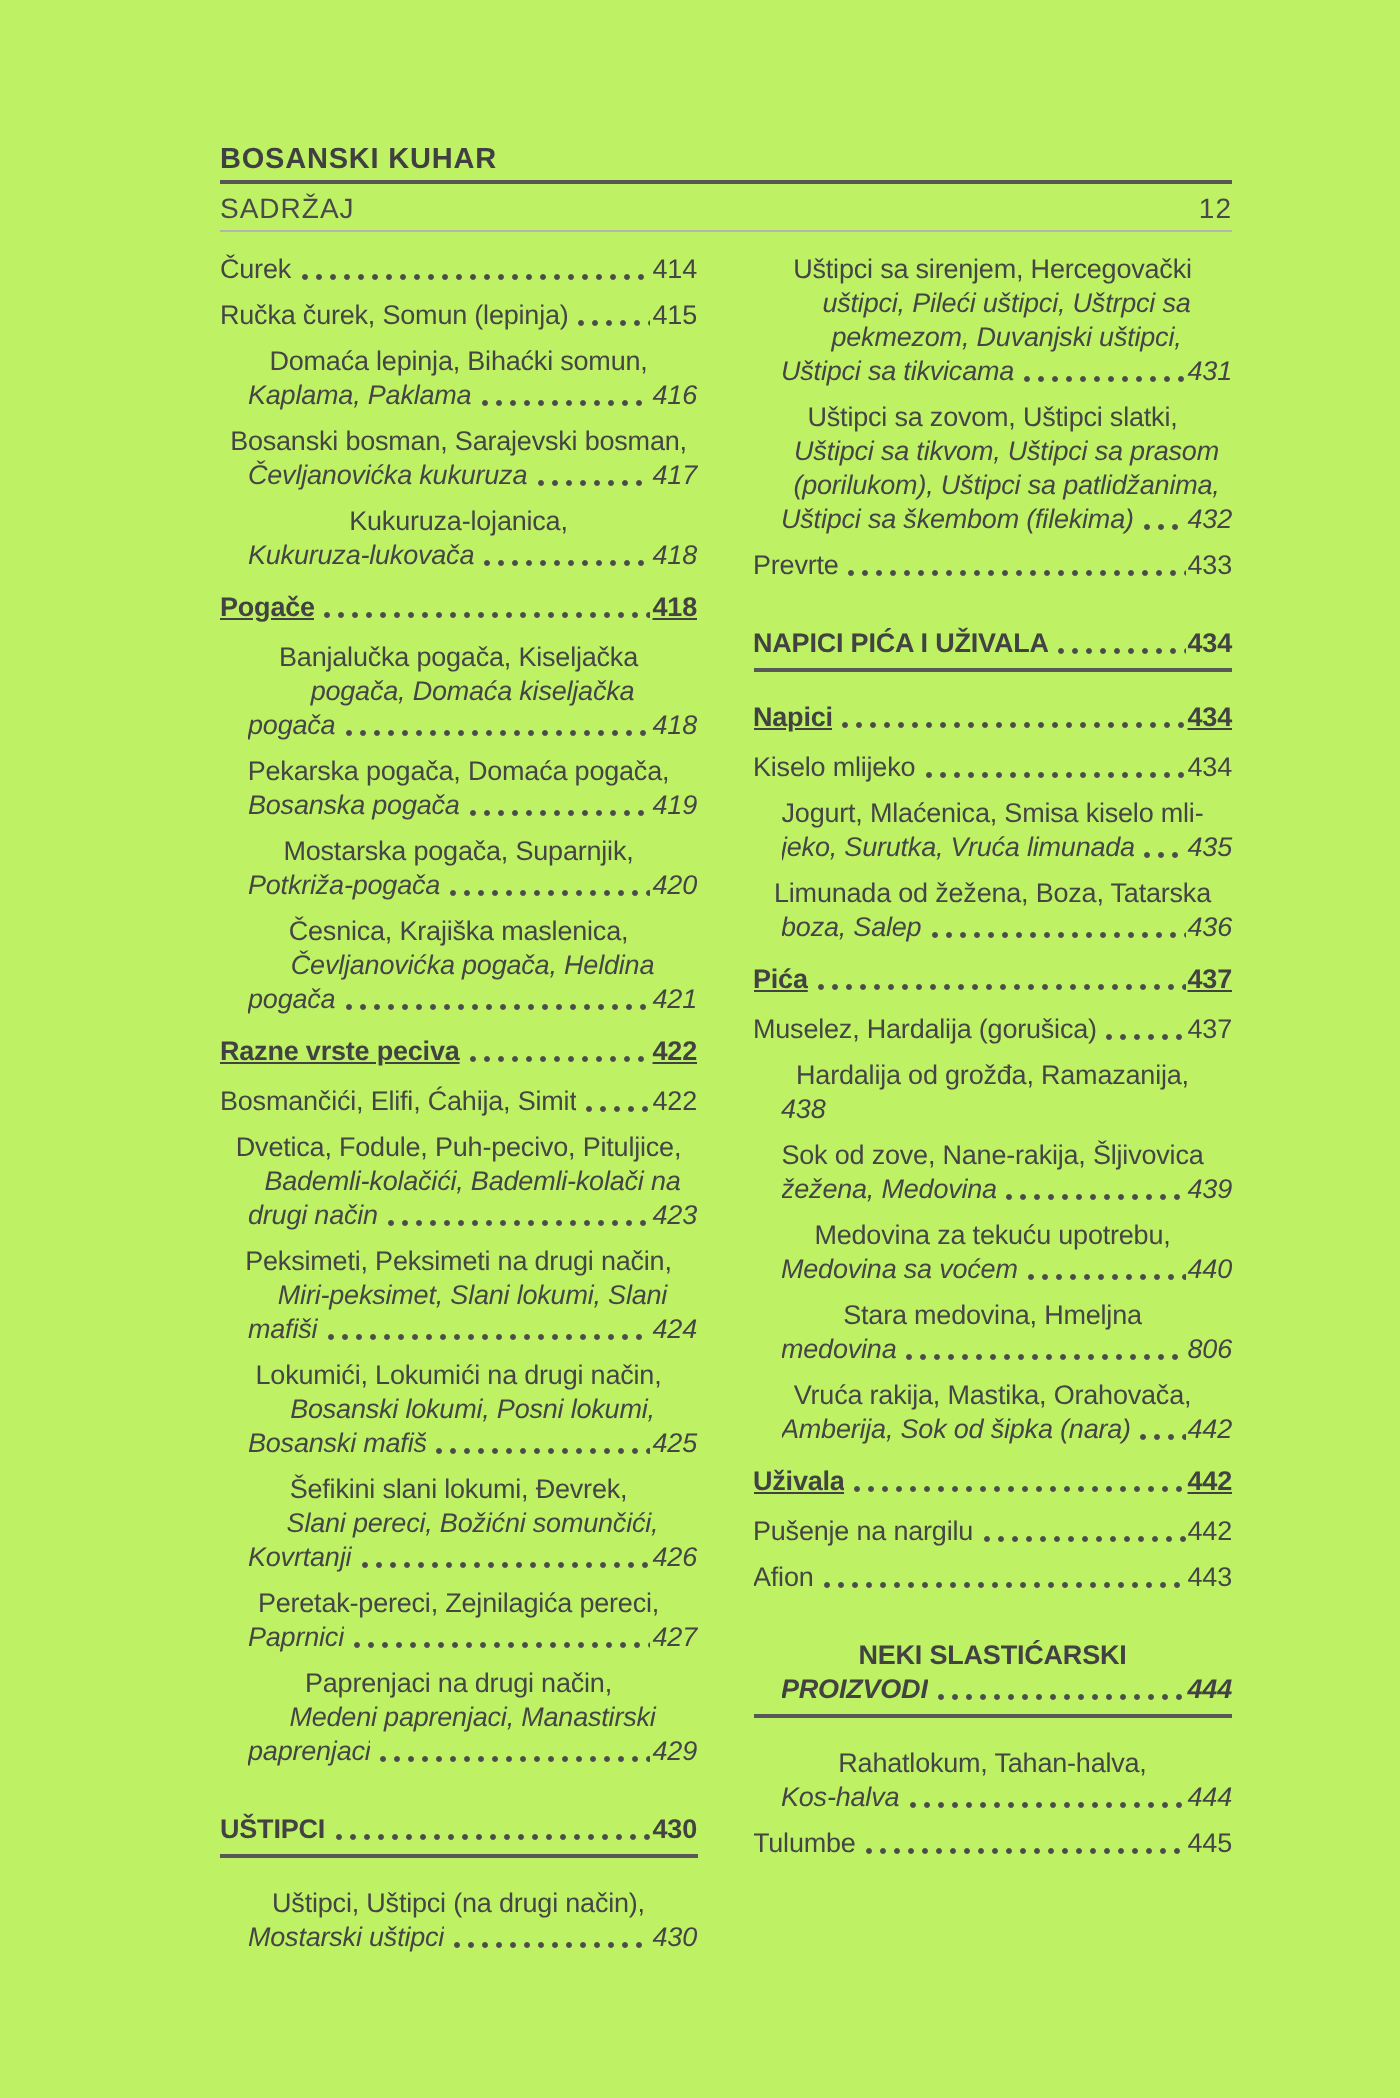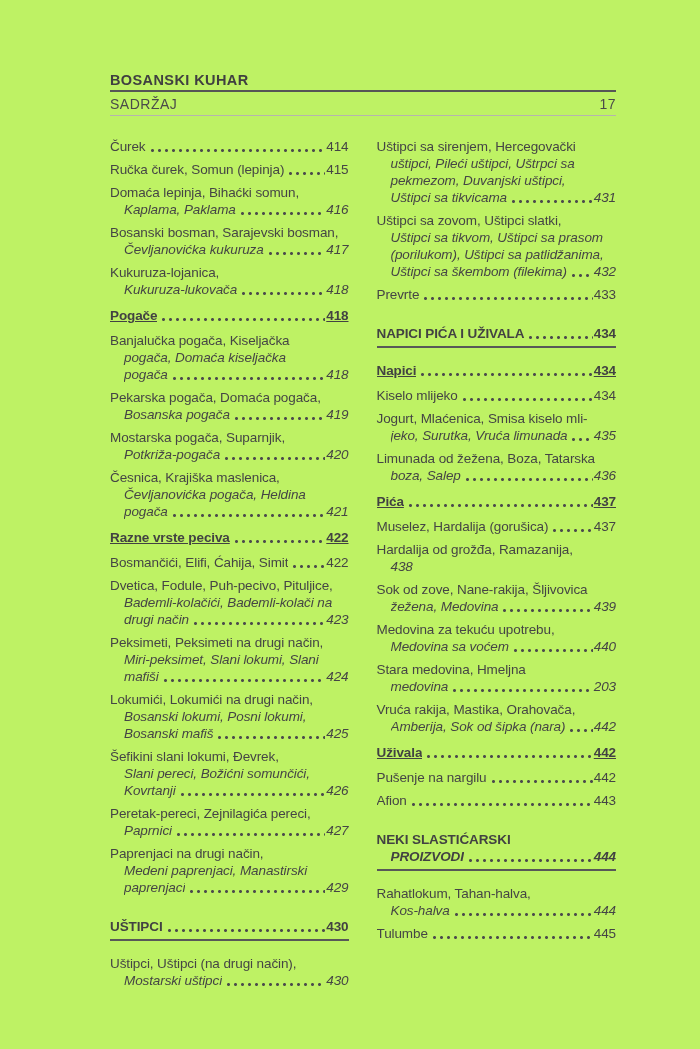--- a/index.html
+++ b/index.html
@@ -14,21 +14,21 @@
   }
   .page { position: absolute; inset: 0; background: #bef264; }
   .content { position: absolute; left: 110px; top: 72px; width: 506px; }
 
   .book-title { font-weight: bold; font-size: 14.5px; letter-spacing: .4px; color: #404040; }
   .rule-strong { border: none; border-top: 2px solid #565656; margin: 2px 0 0 0; }
   .toc-head-row { display: flex; justify-content: space-between; align-items: flex-start;
                   font-size: 14px; letter-spacing: .5px; margin-top: 4px; color: #4a4a4a; }
   .rule-faint { border: none; border-top: 1px solid #b6b4ae; margin: 3px 0 0 0; }
 
-  .columns { display: flex; gap: 28px; margin-top: 22px; align-items: flex-start; }
+  .columns { display: flex; gap: 28px; margin-top: 10px; align-items: flex-start; text-align: center; }
   .col { width: 241px; }
   .col-right { width: 242px; }
 
   .entry { font-size: 13.5px; line-height: 17px; letter-spacing: -0.1px; margin: 0 0 6px 0; }
   .line { white-space: nowrap; }
   .cont { padding-left: 14px; font-style: italic; }
   .last { display: flex; align-items: baseline; }
   .txt { white-space: pre; flex: 0 1 auto; overflow: hidden; }
   .lead { flex: 1 1 auto; min-width: 5px; align-self: flex-end; height: 3px;
           margin: 0 1px 3px 5px;
@@ -44,21 +44,21 @@
 <body>
 
 <div class="page">
   <div class="content">
 
     <div class="book-title">BOSANSKI KUHAR</div>
     <hr class="rule-strong">
 
     <div class="toc-head-row">
       <span>SADRŽAJ</span>
-      <span>17</span>
+      <span>12</span>
     </div>
     <hr class="rule-faint">
 
     <div class="columns">
       <div class="col" id="col-left">
           <div class="entry">
             <div class="line last">
               <span class="txt">Čurek</span>
               <span class="lead"></span>
               <span class="pg">414</span>
@@ -320,21 +320,21 @@
               <span class="txt">Medovina sa voćem</span>
               <span class="lead"></span>
               <span class="pg">440</span>
             </div>
           </div>
           <div class="entry">
             <div class="line">Stara medovina, Hmeljna</div>
             <div class="line cont last">
               <span class="txt">medovina</span>
               <span class="lead"></span>
-              <span class="pg">203</span>
+              <span class="pg">806</span>
             </div>
           </div>
           <div class="entry">
             <div class="line">Vruća rakija, Mastika, Orahovača,</div>
             <div class="line cont last">
               <span class="txt">Amberija, Sok od šipka (nara)</span>
               <span class="lead"></span>
               <span class="pg">442</span>
             </div>
           </div>

